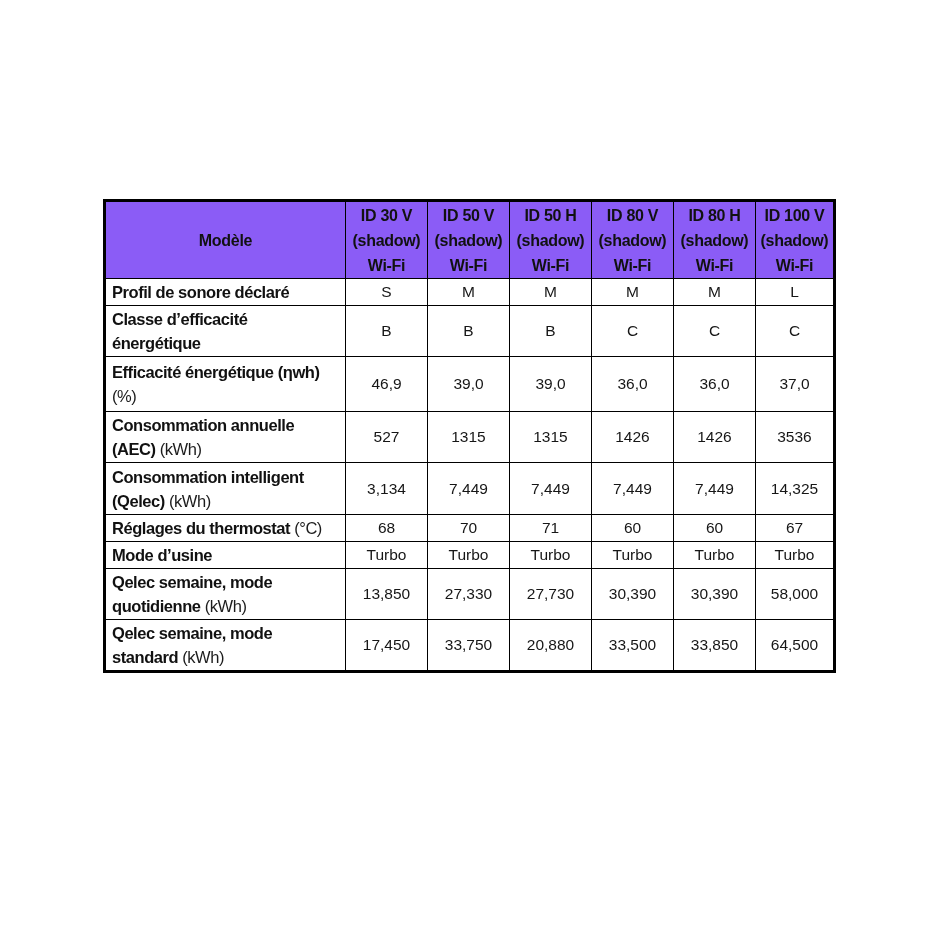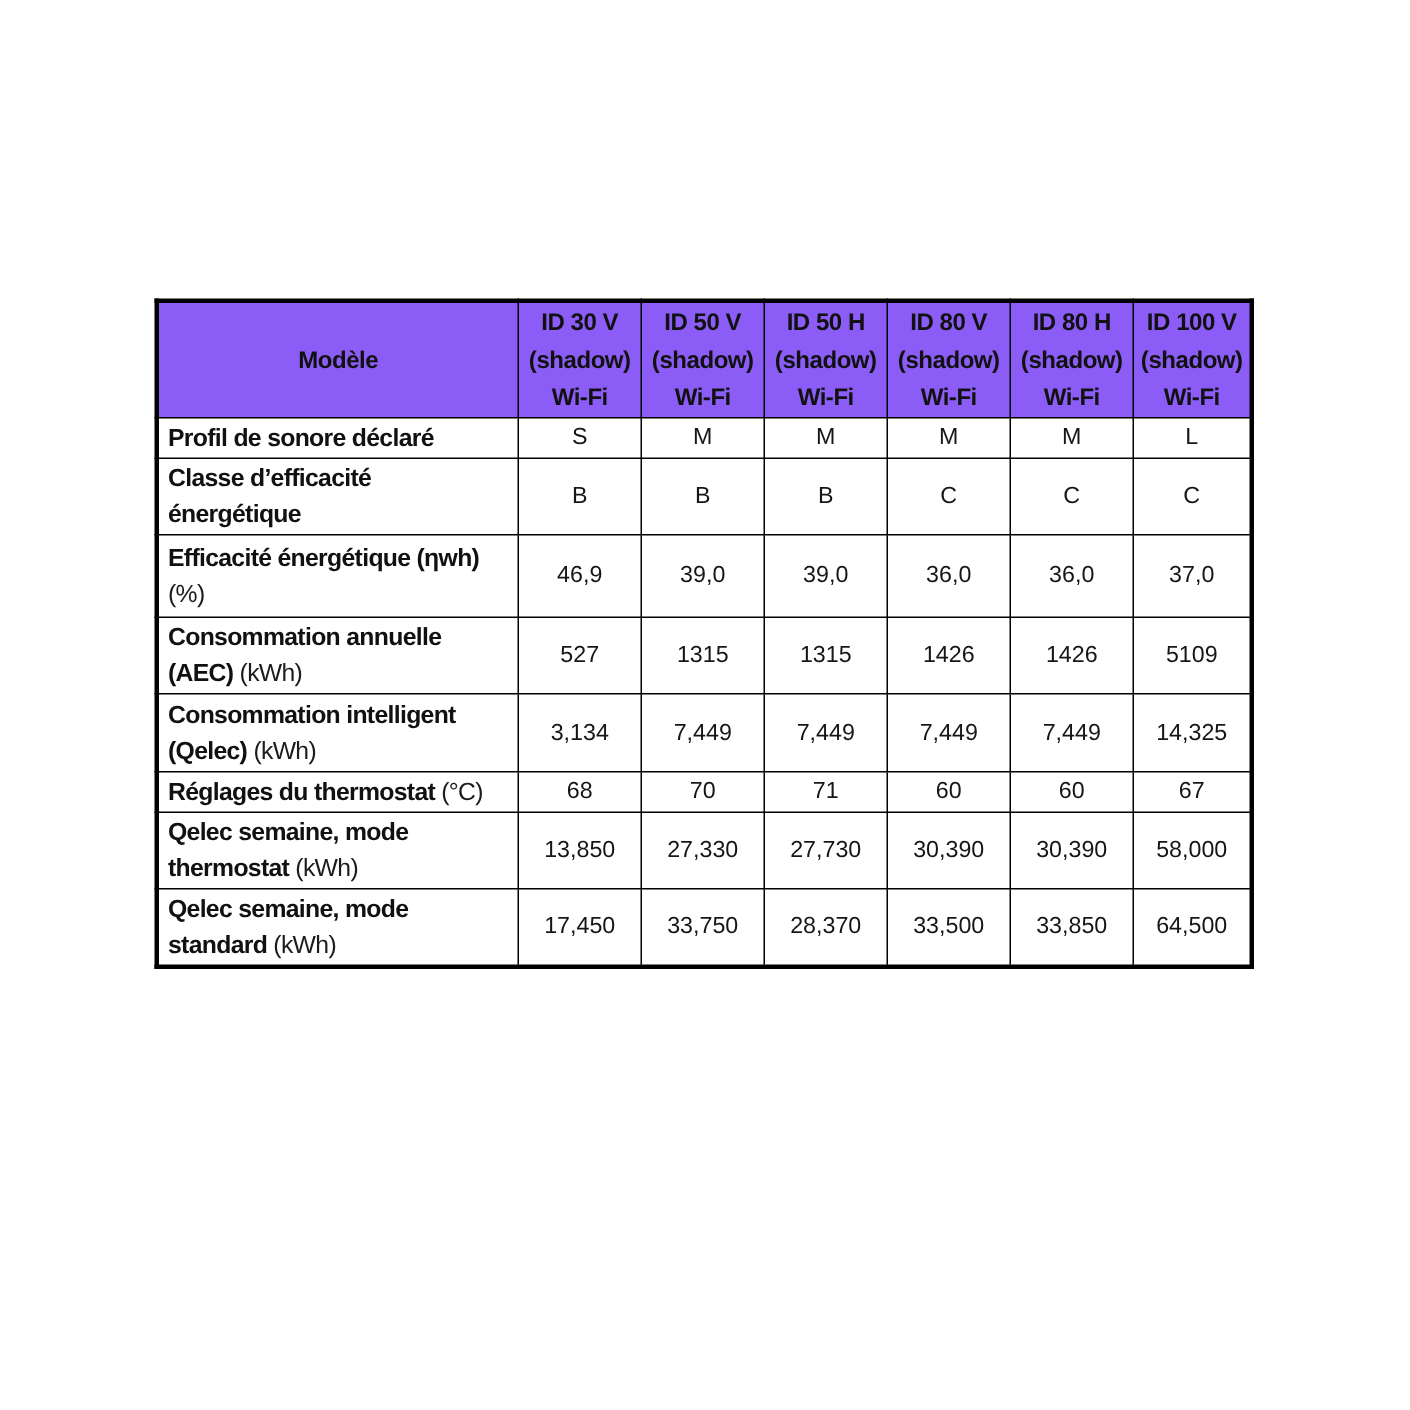--- a/index.html
+++ b/index.html
@@ -156,21 +156,21 @@
     <tr class="h49">
       <td class="lbl">
         <div class="lbl-line"><span class="seg-b">Consommation annuelle</span><span class="seg-n"></span></div>
         <div class="lbl-line"><span class="seg-b">(AEC)</span><span class="seg-n"> (kWh)</span></div>
       </td>
       <td class="val">527</td>
       <td class="val">1315</td>
       <td class="val">1315</td>
       <td class="val">1426</td>
       <td class="val">1426</td>
-      <td class="val">5109</td>
+      <td class="val">3536</td>
     </tr>
 
     <tr class="h52">
       <td class="lbl">
         <div class="lbl-line"><span class="seg-b">Consommation intelligent</span><span class="seg-n"></span></div>
         <div class="lbl-line"><span class="seg-b">(Qelec)</span><span class="seg-n"> (kWh)</span></div>
       </td>
       <td class="val">3,134</td>
       <td class="val">7,449</td>
       <td class="val">7,449</td>
@@ -185,43 +185,55 @@
 
       </td>
       <td class="val">68</td>
       <td class="val">70</td>
       <td class="val">71</td>
       <td class="val">60</td>
       <td class="val">60</td>
       <td class="val">67</td>
     </tr>
 
+    <tr class="h26">
+      <td class="lbl">
+        <div class="lbl-line"><span class="seg-b">Mode d’usine</span><span class="seg-n"></span></div>
+
+      </td>
+      <td class="val">Turbo</td>
+      <td class="val">Turbo</td>
+      <td class="val">Turbo</td>
+      <td class="val">Turbo</td>
+      <td class="val">Turbo</td>
+      <td class="val">Turbo</td>
+    </tr>
 
 
     <tr class="h51">
       <td class="lbl">
         <div class="lbl-line"><span class="seg-b">Qelec semaine, mode</span><span class="seg-n"></span></div>
-        <div class="lbl-line"><span class="seg-b">thermostat</span><span class="seg-n"> (kWh)</span></div>
+        <div class="lbl-line"><span class="seg-b">quotidienne</span><span class="seg-n"> (kWh)</span></div>
       </td>
       <td class="val">13,850</td>
       <td class="val">27,330</td>
       <td class="val">27,730</td>
       <td class="val">30,390</td>
       <td class="val">30,390</td>
       <td class="val">58,000</td>
     </tr>
 
     <tr class="h52">
       <td class="lbl">
         <div class="lbl-line"><span class="seg-b">Qelec semaine, mode</span><span class="seg-n"></span></div>
         <div class="lbl-line"><span class="seg-b">standard</span><span class="seg-n"> (kWh)</span></div>
       </td>
       <td class="val">17,450</td>
       <td class="val">33,750</td>
-      <td class="val">28,370</td>
+      <td class="val">20,880</td>
       <td class="val">33,500</td>
       <td class="val">33,850</td>
       <td class="val">64,500</td>
     </tr>
 
   </tbody>
     </table>
 </div>
 
 </body></html>

